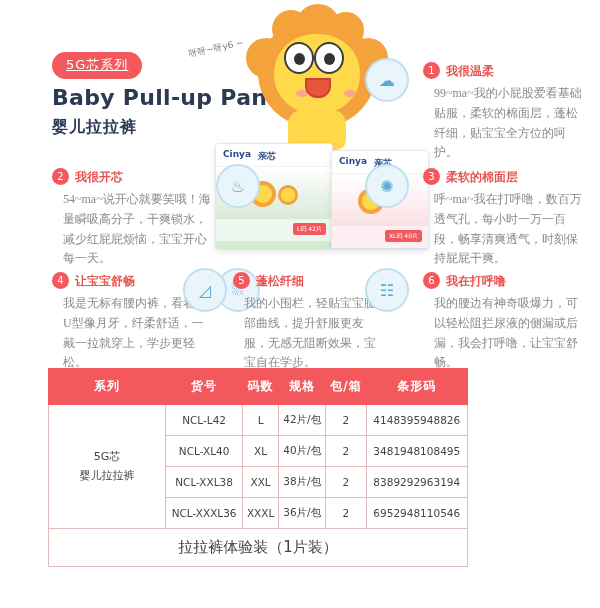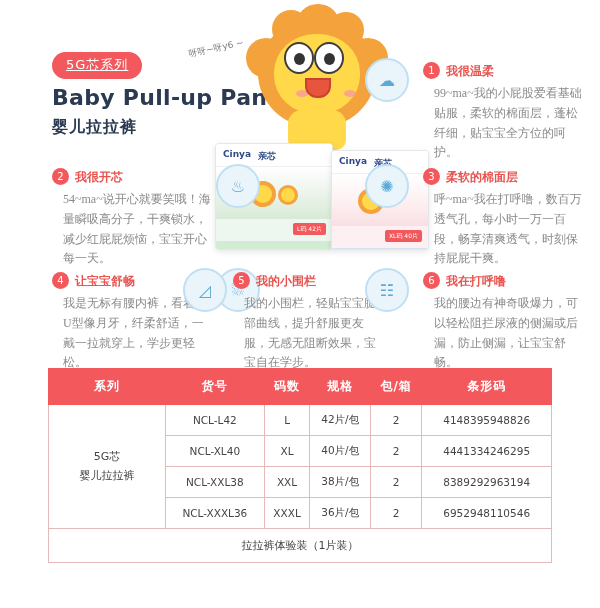--- a/index.html
+++ b/index.html
@@ -166,32 +166,32 @@
   .f4 .ico{right:-58px;top:-4px;left:auto;}
   .f5{left:233px;top:272px;}
   .f5 .ico{left:-50px;top:-4px;}
   .f6{left:423px;top:272px;}
   .f6 .ico{left:-58px;top:-4px;}
   .f2 .num,.f4 .num{left:0;}
   .f5{width:140px;}
   .f5 .bd{width:140px;}
 
   
-  .tbl-wrap{position:absolute;left:48px;top:368px;width:504px;}
+  .tbl-wrap{position:absolute;left:48px;top:368px;width:420px;}
   table{border-collapse:collapse;width:100%;font-family:"DejaVu Sans", sans-serif;}
   th{
     background:#f2585c;color:#fff;font-size:12px;font-weight:bold;
     padding:9px 2px;border:1px solid #f2585c;letter-spacing:1px;
   }
   td{
     border:1px solid #e4b9ba;font-size:10.5px;color:#444;
     text-align:center;padding:8px 2px;background:#fff;
   }
   td.series{font-size:11px;line-height:1.7;width:112px;}
-  td.last{padding:9px 2px;font-size:11px;}
+  td.last{padding:9px 2px;font-size:15px;}
 </style>
 </head>
 <body>
 
 <div class="page">
 
   <div class="hero">
 
     <div class="badge">5G芯系列</div>
     <div class="title-en">Baby Pull-up Pants</div>
@@ -272,29 +272,29 @@
     <div class="feat f4">
       <div class="ico">⛆</div>
       <div class="num">4</div>
       <div class="hd">让宝宝舒畅</div>
       <div class="bd">我是无标有腰内裤，看着优U型像月牙，纤柔舒适，一戴一拉就穿上，学步更轻松。</div>
     </div>
 
     <div class="feat f5">
       <div class="ico">◿</div>
       <div class="num">5</div>
-      <div class="hd">我的小围栏</div>
+      <div class="hd">蓬松纤细</div>
       <div class="bd">我的小围栏，轻贴宝宝腿部曲线，提升舒服更友服，无感无阻断效果，宝宝自在学步。</div>
     </div>
 
     <div class="feat f6">
       <div class="ico">☷</div>
       <div class="num">6</div>
       <div class="hd">我在打呼噜</div>
-      <div class="bd">我的腰边有神奇吸爆力，可以轻松阻拦尿液的侧漏或后漏，防止侧漏，让宝宝舒畅。</div>
+      <div class="bd">我的腰边有神奇吸爆力，可以轻松阻拦尿液的侧漏或后漏，我会打呼噜，让宝宝舒畅。</div>
     </div>
 
   </div>
 
   <div class="tbl-wrap">
     <table>
       <thead>
         <tr>
           <th>系列</th>
           <th>货号</th>
@@ -312,21 +312,21 @@
           <td>L</td>
           <td>42片/包</td>
           <td>2</td>
           <td>4148395948826</td>
         </tr>
         <tr>
           <td>NCL-XL40</td>
           <td>XL</td>
           <td>40片/包</td>
           <td>2</td>
-          <td>4441334246295</td>
+          <td>3481948108495</td>
         </tr>
         <tr>
           <td>NCL-XXL38</td>
           <td>XXL</td>
           <td>38片/包</td>
           <td>2</td>
           <td>8389292963194</td>
         </tr>
         <tr>
           <td>NCL-XXXL36</td>

